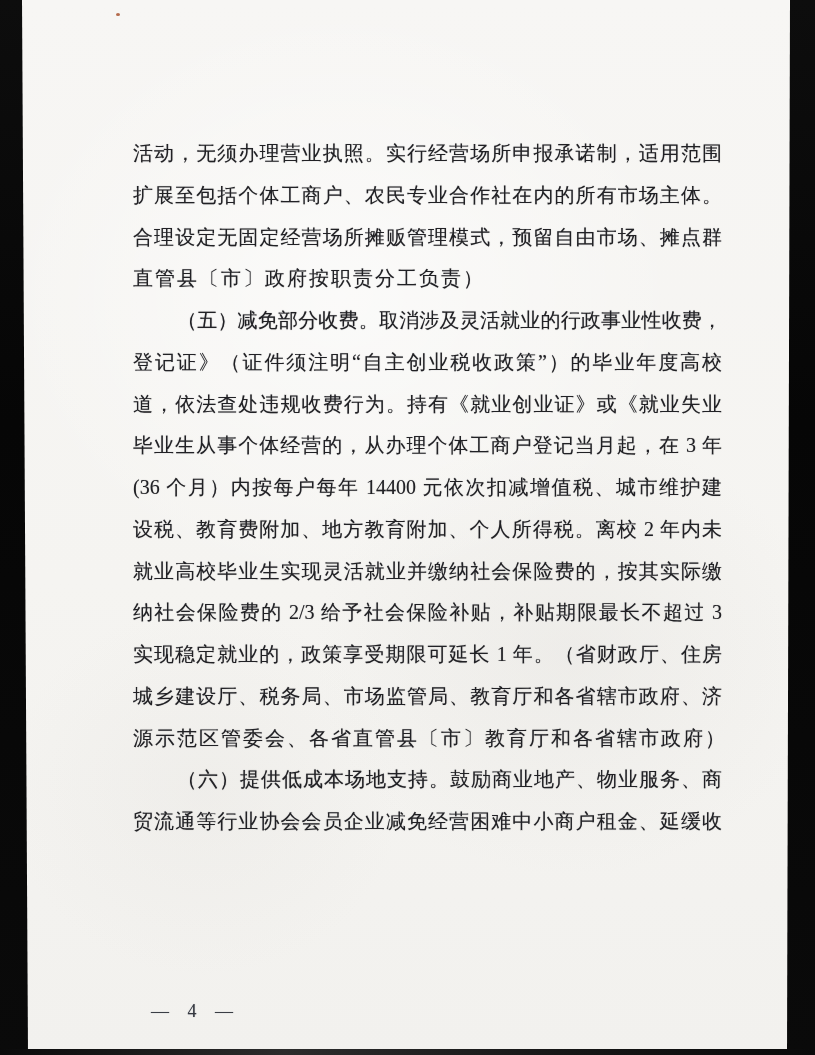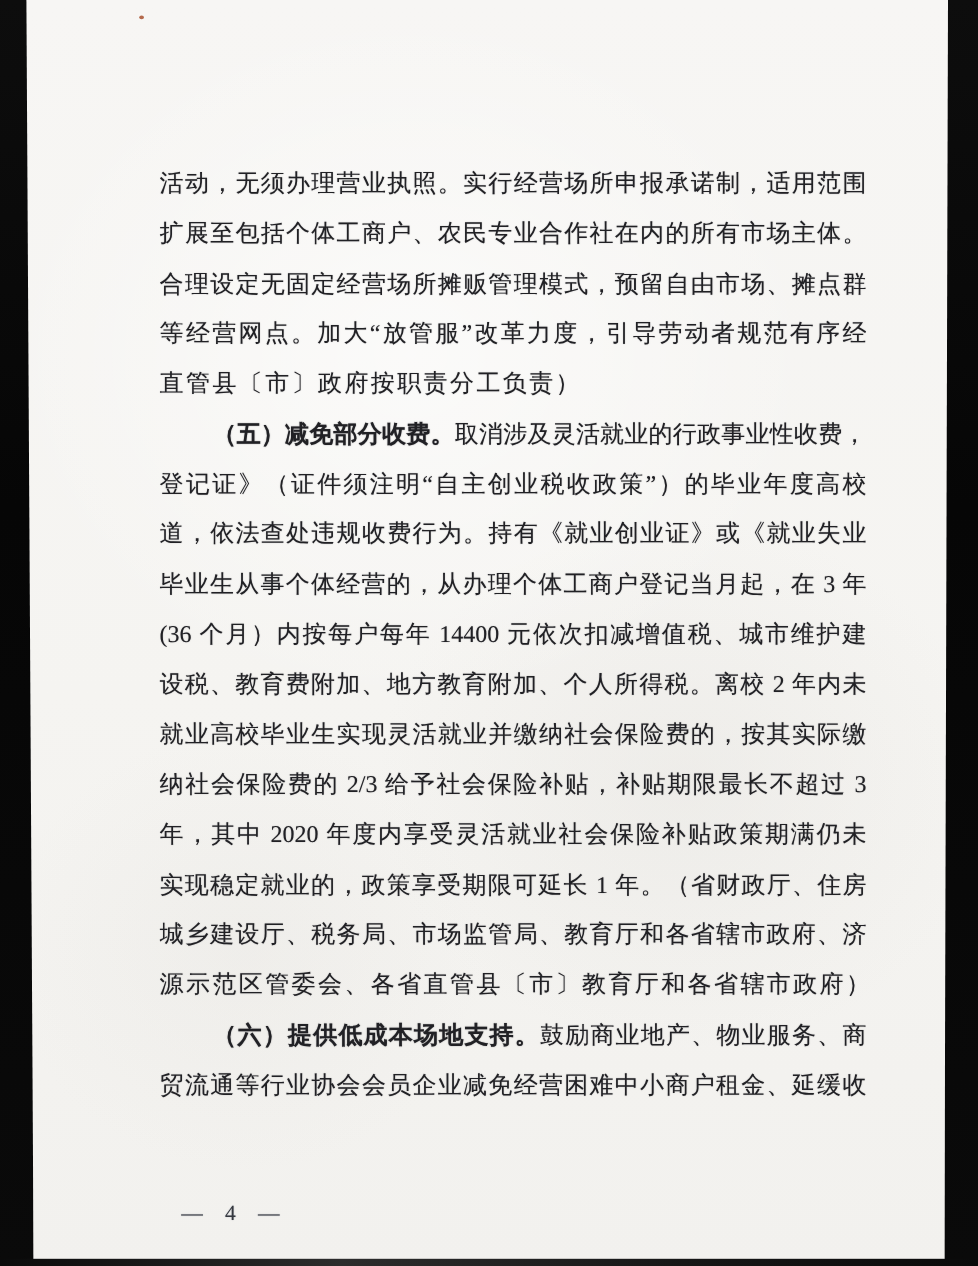--- a/index.html
+++ b/index.html
@@ -67,21 +67,21 @@
     white-space: nowrap;
   }
   .line.end {
     text-align-last: left;
     letter-spacing: 2px;
   }
   .line.indent {
     text-indent: 44px;
   }
   .head-bold {
-    font-weight: 700;
+    font-weight: 400;
     text-shadow: 0 0 1px rgba(20,20,25,0.55);
   }
   
   .page-number {
     position: absolute;
     left: 151px;
     top: 1001px;
     font-size: 18px;
     letter-spacing: 7px;
     color: #35383f;
@@ -109,36 +109,34 @@
   <div class="edge-bar bottom"></div>
 
   <div class="scan-speck"></div>
 
   <div class="textblock">
 
     <div>
       <div class="line">活动，无须办理营业执照。实行经营场所申报承诺制，适用范围</div>
       <div class="line">扩展至包括个体工商户、农民专业合作社在内的所有市场主体。</div>
       <div class="line">合理设定无固定经营场所摊贩管理模式，预留自由市场、摊点群</div>
-      <div class="line">等经营网点。加大“放管服”改革力度，引导劳动者规范有序经</div>
       <div class="line end">直管县〔市〕政府按职责分工负责）</div>
     </div>
 
     <div>
       <div class="line indent">
         <span class="head-bold">（五）减免部分收费。</span><span>取消涉及灵活就业的行政事业性收费，</span>
       </div>
       <div class="line">登记证》（证件须注明“自主创业税收政策”）的毕业年度高校</div>
       <div class="line">道，依法查处违规收费行为。持有《就业创业证》或《就业失业</div>
       <div class="line">毕业生从事个体经营的，从办理个体工商户登记当月起，在 3 年</div>
       <div class="line">(36 个月）内按每户每年 14400 元依次扣减增值税、城市维护建</div>
       <div class="line">设税、教育费附加、地方教育附加、个人所得税。离校 2 年内未</div>
       <div class="line">就业高校毕业生实现灵活就业并缴纳社会保险费的，按其实际缴</div>
       <div class="line">纳社会保险费的 2/3 给予社会保险补贴，补贴期限最长不超过 3</div>
-      <div class="line">年，其中 2020 年度内享受灵活就业社会保险补贴政策期满仍未</div>
       <div class="line">实现稳定就业的，政策享受期限可延长 1 年。（省财政厅、住房</div>
       <div class="line">城乡建设厅、税务局、市场监管局、教育厅和各省辖市政府、济</div>
       <div class="line end">源示范区管委会、各省直管县〔市〕教育厅和各省辖市政府）</div>
     </div>
 
     <div>
       <div class="line indent">
         <span class="head-bold">（六）提供低成本场地支持。</span><span>鼓励商业地产、物业服务、商</span>
       </div>
       <div class="line">贸流通等行业协会会员企业减免经营困难中小商户租金、延缓收</div>

